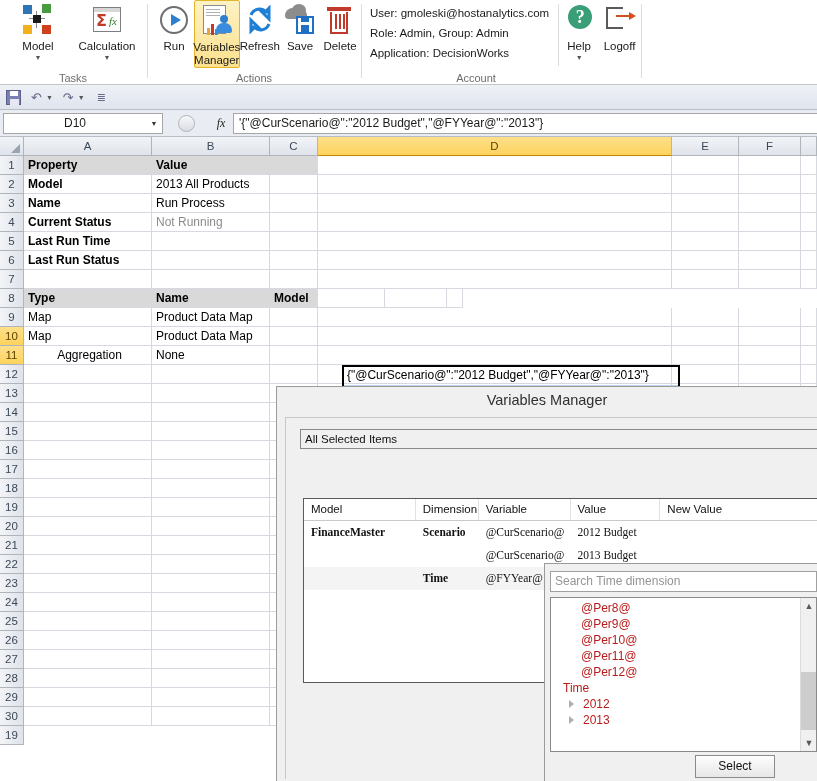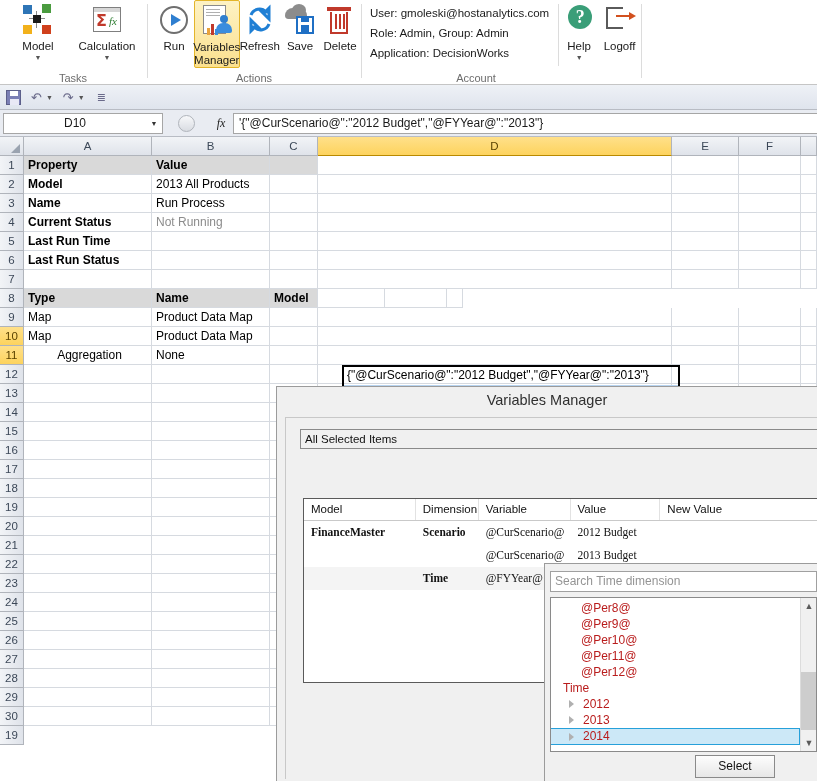--- a/index.html
+++ b/index.html
@@ -853,23 +853,20 @@
           <div class="pk-item indent1"><span>@Per10@</span></div>
           <div class="pk-item indent1"><span>@Per11@</span></div>
           <div class="pk-item indent1"><span>@Per12@</span></div>
           <div class="pk-item indent0"><span>Time</span></div>
           <div class="pk-item node"><span class="tri">
               <b></b>
             </span><span style="margin-left: 14px;">2012</span></div>
           <div class="pk-item node"><span class="tri">
               <b></b>
             </span><span style="margin-left: 14px;">2013</span></div>
-          <div class="pk-item node selected"><span class="tri">
-              <b></b>
-            </span><span style="margin-left: 14px;">2014</span></div>
         </div>
       <div class="pk-scroll">
         <div class="pk-arrow">▲</div>
         <div class="pk-thumb"></div>
         <div class="pk-arrow" style="position:absolute;bottom:0;left:0;">▼</div>
       </div>
     </div>
     <div class="pk-select">Select</div>
   </div>
 

